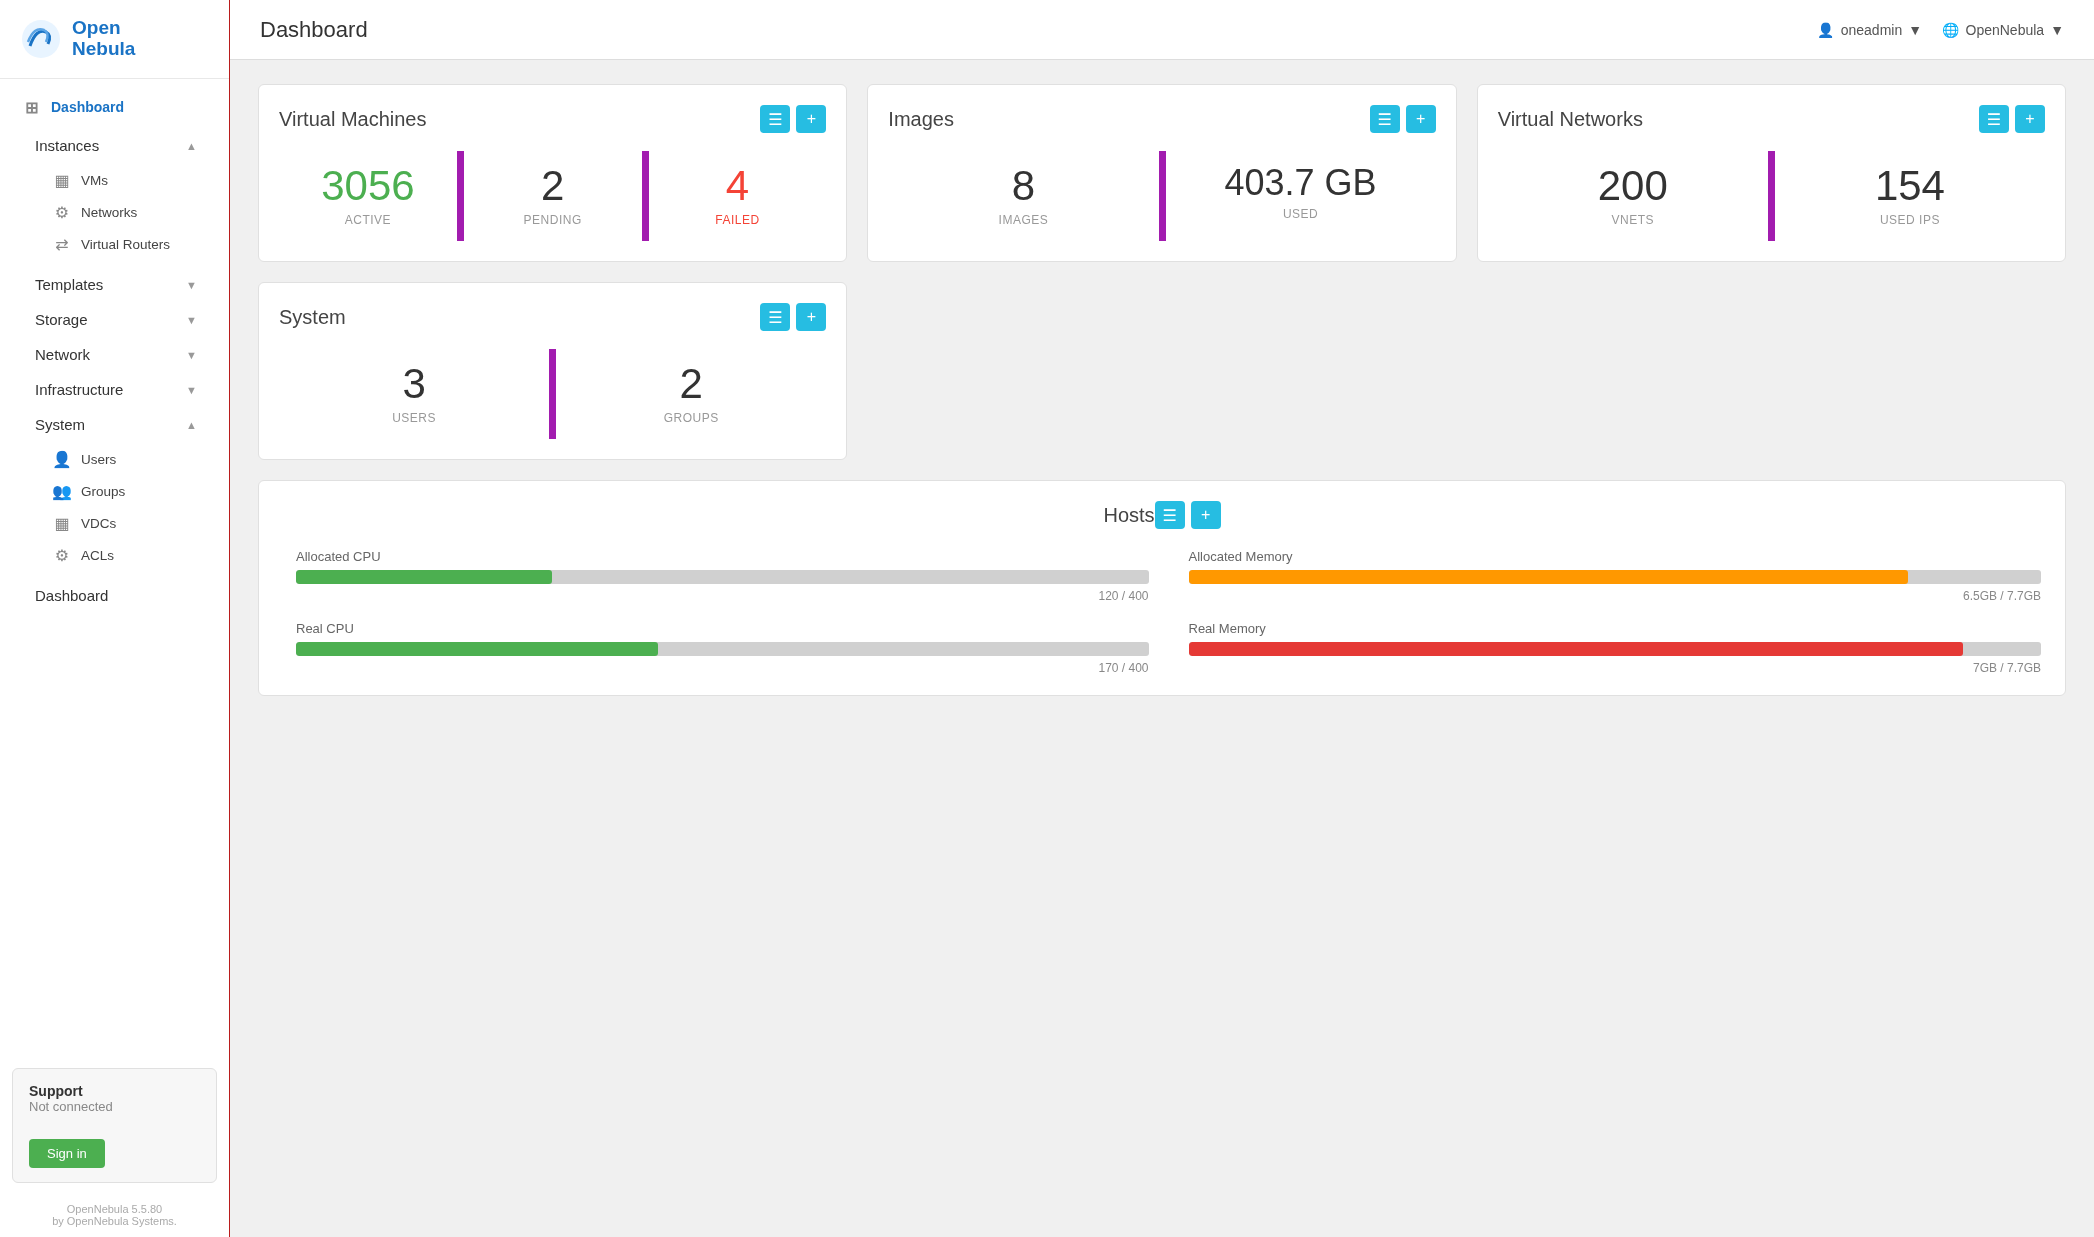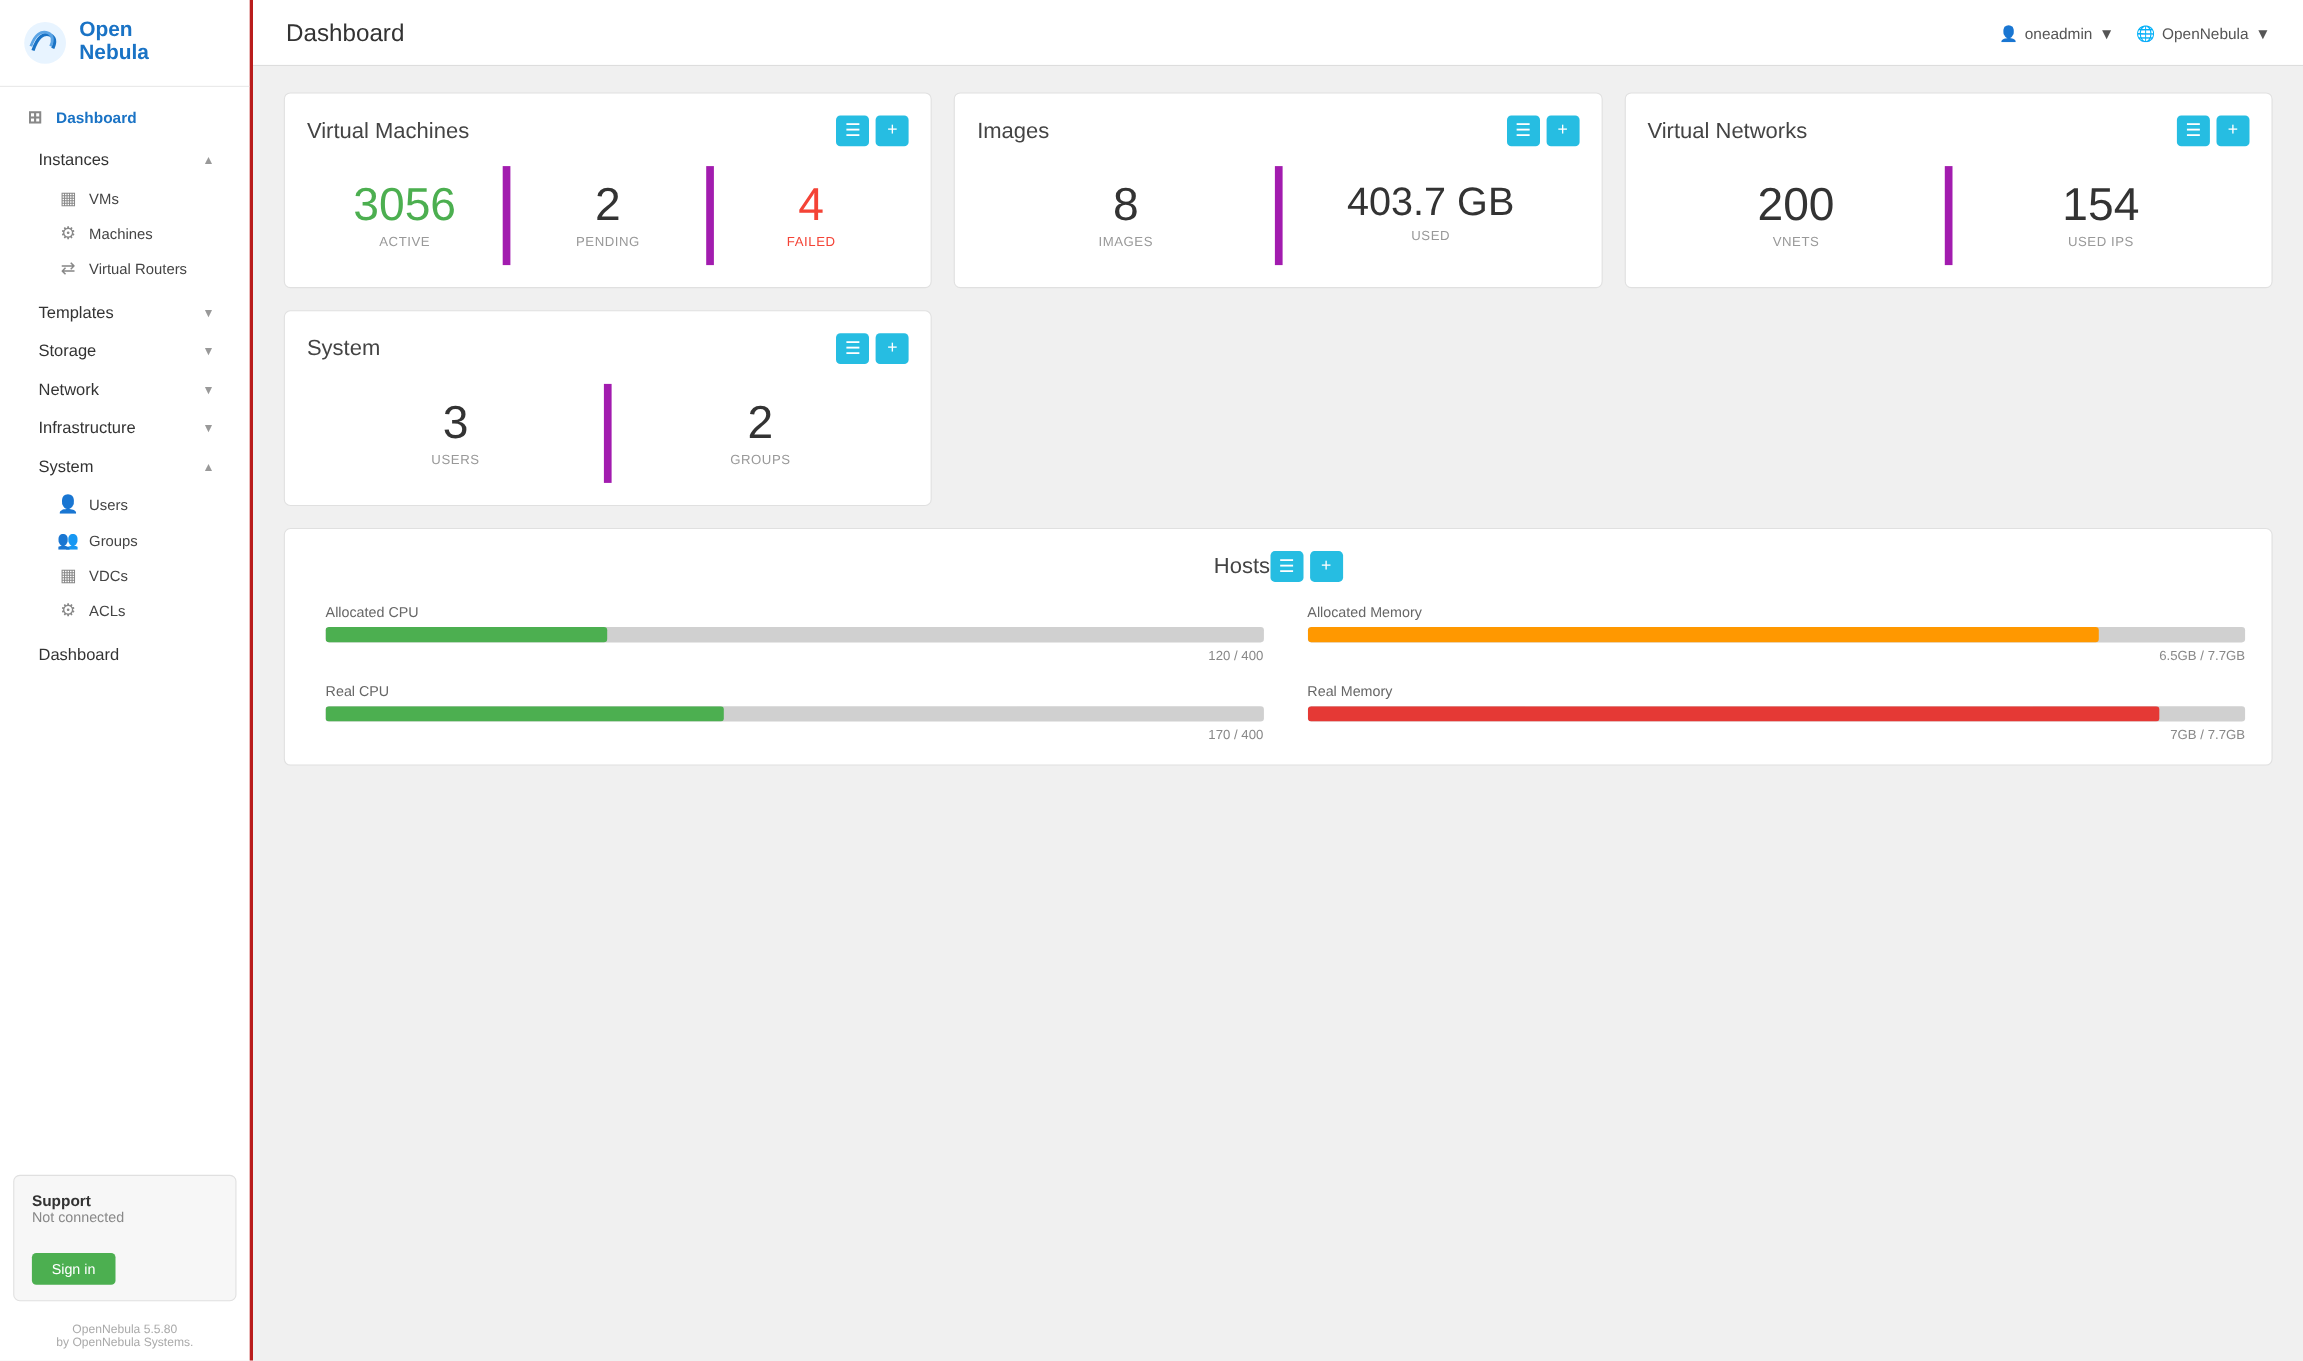--- a/index.html
+++ b/index.html
@@ -3,21 +3,21 @@
   <meta charset="utf-8">
   <style>
     * { box-sizing: border-box; margin: 0; padding: 0; }
     body { font-family: 'Helvetica Neue', Arial, sans-serif; background: #f5f5f5; display: flex; height: 100vh; overflow: hidden; }
 
     
     .sidebar {
       width: 230px;
       min-width: 230px;
       background: #fff;
-      border-right: 3px solid #b91c1c;
+      border-right: 1px solid #b91c1c;
       display: flex;
       flex-direction: column;
       height: 100vh;
       overflow-y: auto;
     }
     .sidebar-logo {
       padding: 18px 20px;
       border-bottom: 1px solid #e8e8e8;
       display: flex;
       align-items: center;
@@ -238,21 +238,21 @@
       <span>Instances</span>
       <span class="chevron">▲</span>
     </div>
     <div class="nav-sub">
       <div class="nav-item">
         <span class="nav-icon">▦</span>
         <span>VMs</span>
       </div>
       <div class="nav-item">
         <span class="nav-icon">⚙</span>
-        <span>Machines</span>
+        <span>Networks</span>
       </div>
       <div class="nav-item">
         <span class="nav-icon">⇄</span>
         <span>Virtual Routers</span>
       </div>
     </div>
 
     <div class="nav-item section-header">
       <span>Templates</span>
       <span class="chevron">▼</span>

